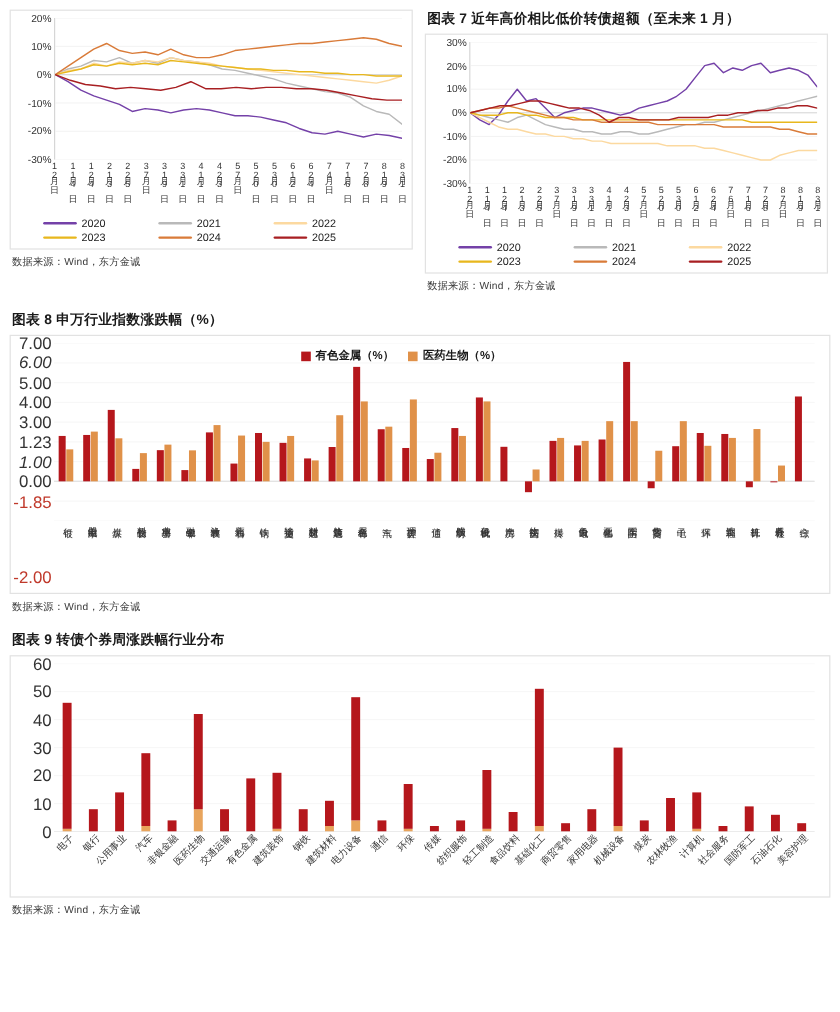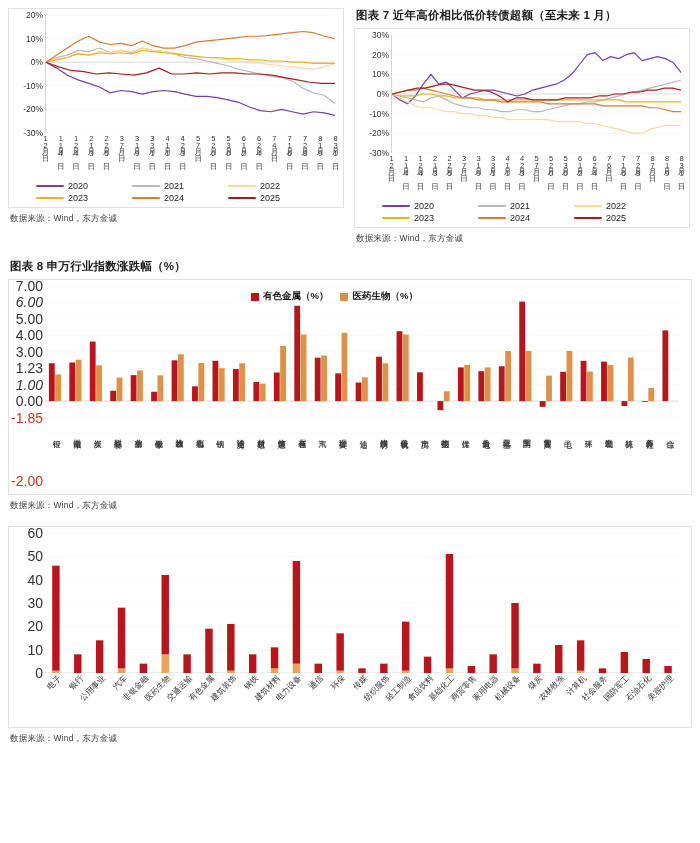--- a/index.html
+++ b/index.html
@@ -399,20 +399,21 @@
           <span style="left: calc(88.7097%);">轻工制造</span>
           <span style="left: calc(91.9355%);">计算机</span>
           <span style="left: calc(95.1613%);">社会服务</span>
           <span style="left: calc(98.3871%);">综合</span>
         </div>
     </div>
     <div class="src">数据来源：Wind，东方金诚</div>
   </div>
 
   <div class="sec">
+    <div class="fig-title">图表 9  转债个券周涨跌幅行业分布</div>
     <div class="panel bar-panel">
       <div class="bc-wrap" id="f9wrap" style="height:140px">
         <div class="bc-ylab" id="f9y">
             <span style="top: 0%;">60</span>
             <span style="top: 16.6667%;">50</span>
             <span style="top: 33.3333%;">40</span>
             <span style="top: 50%;">30</span>
             <span style="top: 66.6667%; text-align: right;">20</span>
             <span style="top: 83.3333%;">10</span>
             <span style="top: 100%;">0</span>

